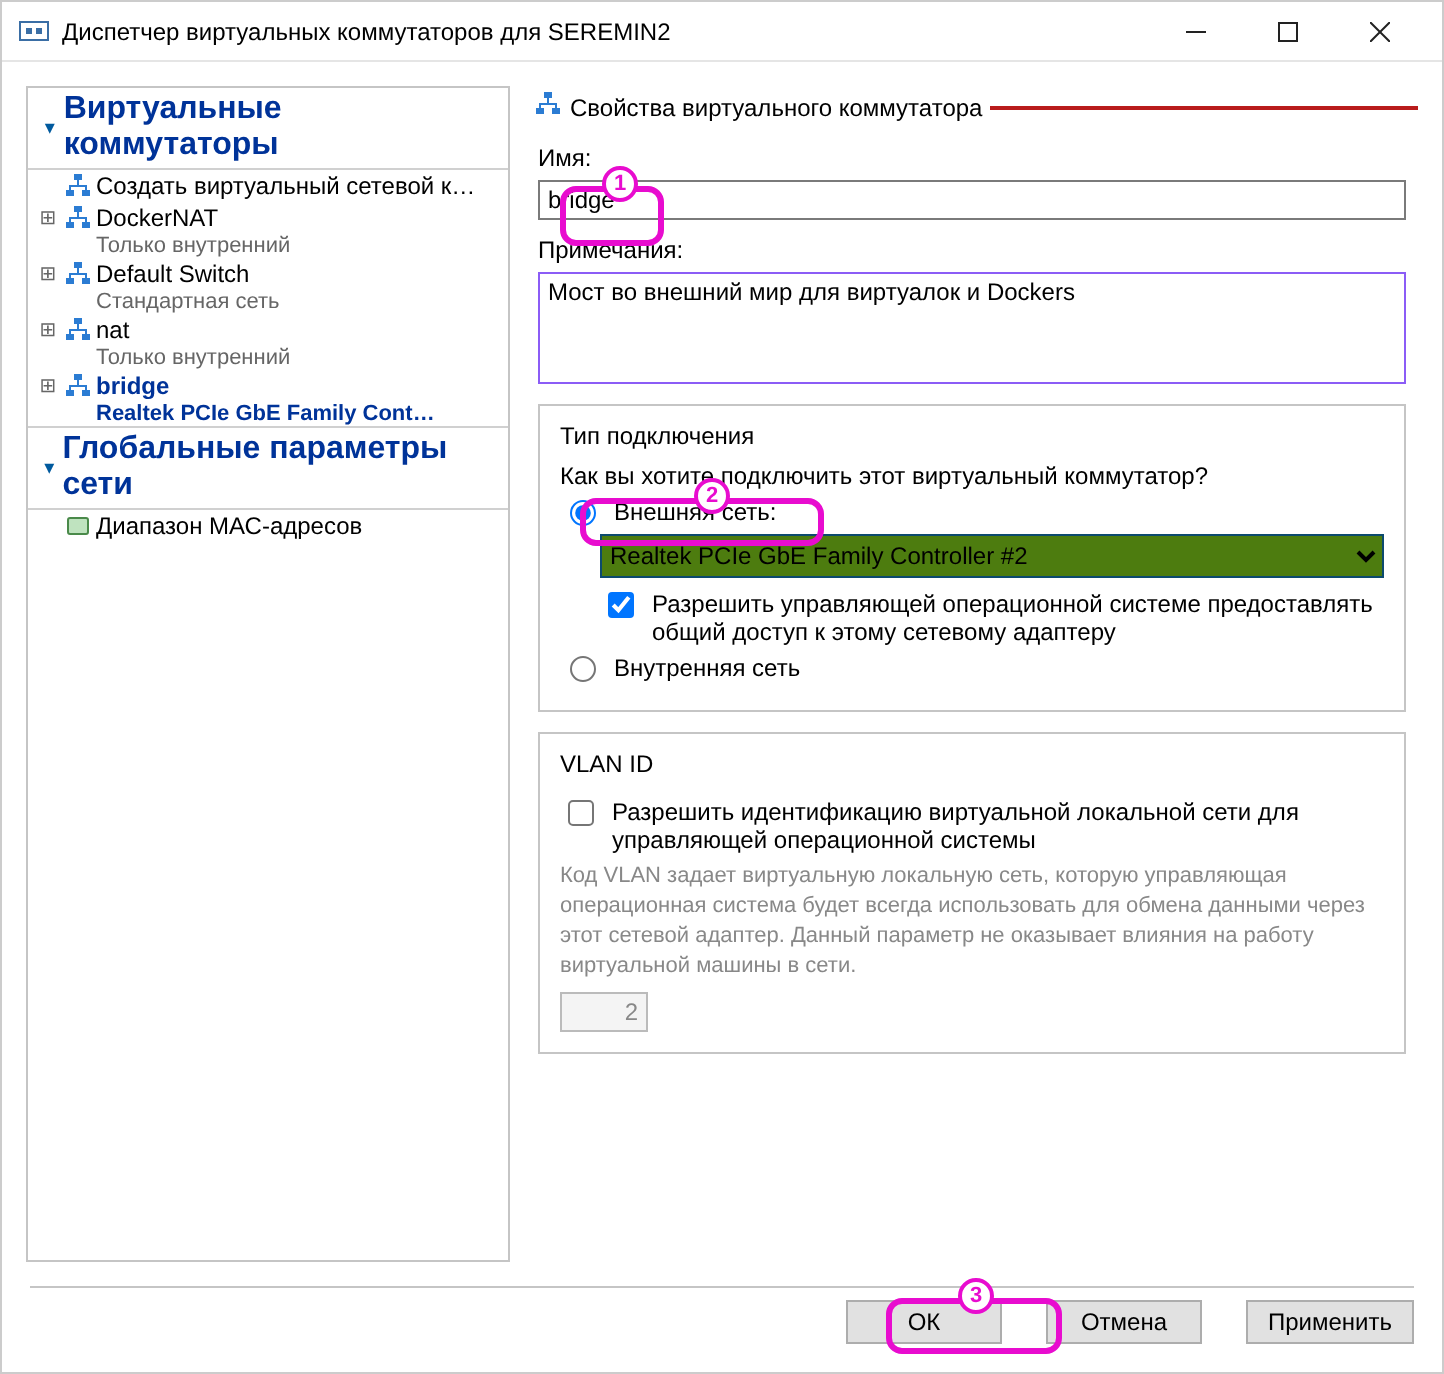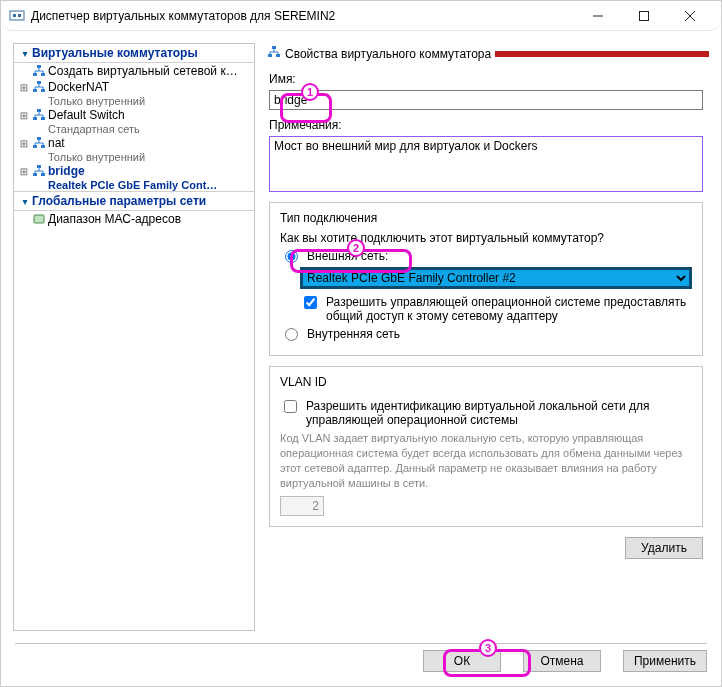--- a/index.html
+++ b/index.html
@@ -1,56 +1,56 @@
 <!DOCTYPE html>
 <html><head>
 <meta charset="utf-8">
 <style>
 * { box-sizing: border-box; font-family: "Segoe UI", Tahoma, sans-serif; font-size: 12px; }
 body { margin: 0; background: #fff; }
 .window { width: 722px; height: 687px; border: 1px solid #ccc; display: flex; flex-direction: column; position: relative; }
-.titlebar { height: 30px; display: flex; align-items: center; padding: 0 8px; border-bottom: 1px solid #e5e5e5; border-radius: 12px; }
+.titlebar { height: 30px; display: flex; align-items: center; padding: 0 8px; border-bottom: 1px solid #e5e5e5; }
 .titlebar-icon { width: 16px; height: 16px; margin-right: 6px; }
 .titlebar-text { flex: 1; font-size: 12px; color: #000; }
 .winbtns { display: flex; }
 .winbtn { width: 46px; height: 30px; display: flex; align-items: center; justify-content: center; color: #222; }
 .body { flex: 1; display: flex; padding: 12px; gap: 8px; overflow: hidden; }
 .left { width: 242px; border: 1px solid #c5c5c5; display: flex; flex-direction: column; overflow: hidden; }
 .right { flex: 1; display: flex; flex-direction: column; }
 
 .tree { padding: 0; }
 .tree-section-hdr { display: flex; align-items: center; padding: 2px 4px; border-bottom: 1px solid #d0d0d0; border-top: 1px solid #d0d0d0; }
 .tree-section-hdr:first-child { border-top: none; }
 .hdr-chevron { width: 14px; display: flex; justify-content: center; color: #005a9e; font-size: 10px; }
-.hdr-text { color: #003399; font-weight: bold; font-size: 12px; }
+.hdr-text { color: #003399; font-weight: bold; font-size: 16px; }
 .tree-row { display: flex; align-items: center; padding: 1px 4px; }
 .tree-row .tw { width: 12px; text-align: center; color: #666; font-size: 10px; }
 .tree-row .ic { width: 18px; display: flex; justify-content: center; }
 .tree-row .lbl { white-space: nowrap; overflow: hidden; text-overflow: ellipsis; }
 .tree-sub { padding-left: 34px; color: #666; font-size: 11px; }
 .tree-row.selected .lbl { color: #003399; font-weight: bold; }
 .tree-row.selected { }
 .tree-sub.selected { color: #003399; font-weight: bold; }
 
 .net-icon svg { width: 14px; height: 14px; }
 
-.fieldset-top { border: none; border-top: 6px solid #b91c1c; margin: 2px 0 6px 0; padding: 0; }
+.fieldset-top { border: none; border-top: 2px solid #b91c1c; margin: 2px 0 6px 0; padding: 0; }
 .fieldset-top > legend { padding: 0 4px; display: flex; align-items: center; gap: 4px; }
 
 .form-area { padding: 4px 6px 0 6px; display: flex; flex-direction: column; gap: 2px; flex: 1; overflow: auto; }
 .lbl-text { margin-bottom: 2px; }
 input[type=text], textarea { width: 100%; border: 1px solid #7a7a7a; padding: 2px 4px; font-family: inherit; font-size: 12px; }
 textarea { height: 56px; resize: none; border: 1px solid #8b5cf6; }
 
 .groupbox { border: 1px solid #c5c5c5; margin-top: 8px; padding: 8px 10px 10px 10px; }
 .groupbox > .gb-title { margin: -16px 0 6px -4px; background: #fff; display: inline-block; padding: 0 4px; }
 .radio-row, .check-row { display: flex; align-items: flex-start; gap: 6px; margin: 4px 0; }
 .radio-row input, .check-row input { margin-top: 1px; }
 .sub-indent { margin-left: 20px; }
-select { width: 100%; border: 3px solid #0c4a6e; background: #0ea5e9; height: 22px; }
+select { width: 100%; border: 1px solid #0c4a6e; background: #4d7c0f; height: 22px; }
 .help-text { color: #888; font-size: 11px; margin-top: 2px; line-height: 1.35; }
 .vlan-num { width: 44px; border: 1px solid #bbb; background: #f4f4f4; color: #888; padding: 2px 4px; text-align: right; margin-top: 6px; }
 
 .btn { min-width: 78px; height: 22px; border: 1px solid #adadad; background: #e1e1e1; padding: 0 10px; font-size: 12px; cursor: default; }
 .btn-row { display: flex; justify-content: flex-end; gap: 6px; margin-top: 8px; }
 .footer { padding: 6px 14px 14px 0; display: flex; justify-content: flex-end; gap: 22px; border-top: none; }
 
 .annot { position: absolute; border: 3px solid #e80ccf; border-radius: 8px; pointer-events: none; }
 .annot-badge { position: absolute; width: 18px; height: 18px; border: 2px solid #e80ccf; border-radius: 50%; background: #fff; color: #e80ccf; font-size: 11px; font-weight: bold; display: flex; align-items: center; justify-content: center; pointer-events: none; }
 </style>
@@ -228,23 +228,20 @@
         <div class="groupbox">
           <div class="gb-title">VLAN ID</div>
           <div class="check-row">
             <input type="checkbox" style="">
             <label>Разрешить идентификацию виртуальной локальной сети для управляющей операционной системы</label>
           </div>
           <div class="help-text">Код VLAN задает виртуальную локальную сеть, которую управляющая операционная система будет всегда использовать для обмена данными через этот сетевой адаптер. Данный параметр не оказывает влияния на работу виртуальной машины в сети.</div>
           <input class="vlan-num" disabled="" value="2" style="">
         </div>
 
-        <div class="btn-row">
-          <button class="btn">Удалить</button>
-        </div>
       </div>
 
     </div>
   </div>
 
   <hr style="margin:0 14px;border:none;border-top:1px solid #c5c5c5">
   <div class="footer">
     <button class="btn">ОК</button>
     <button class="btn">Отмена</button>
     <button class="btn">Применить</button>

